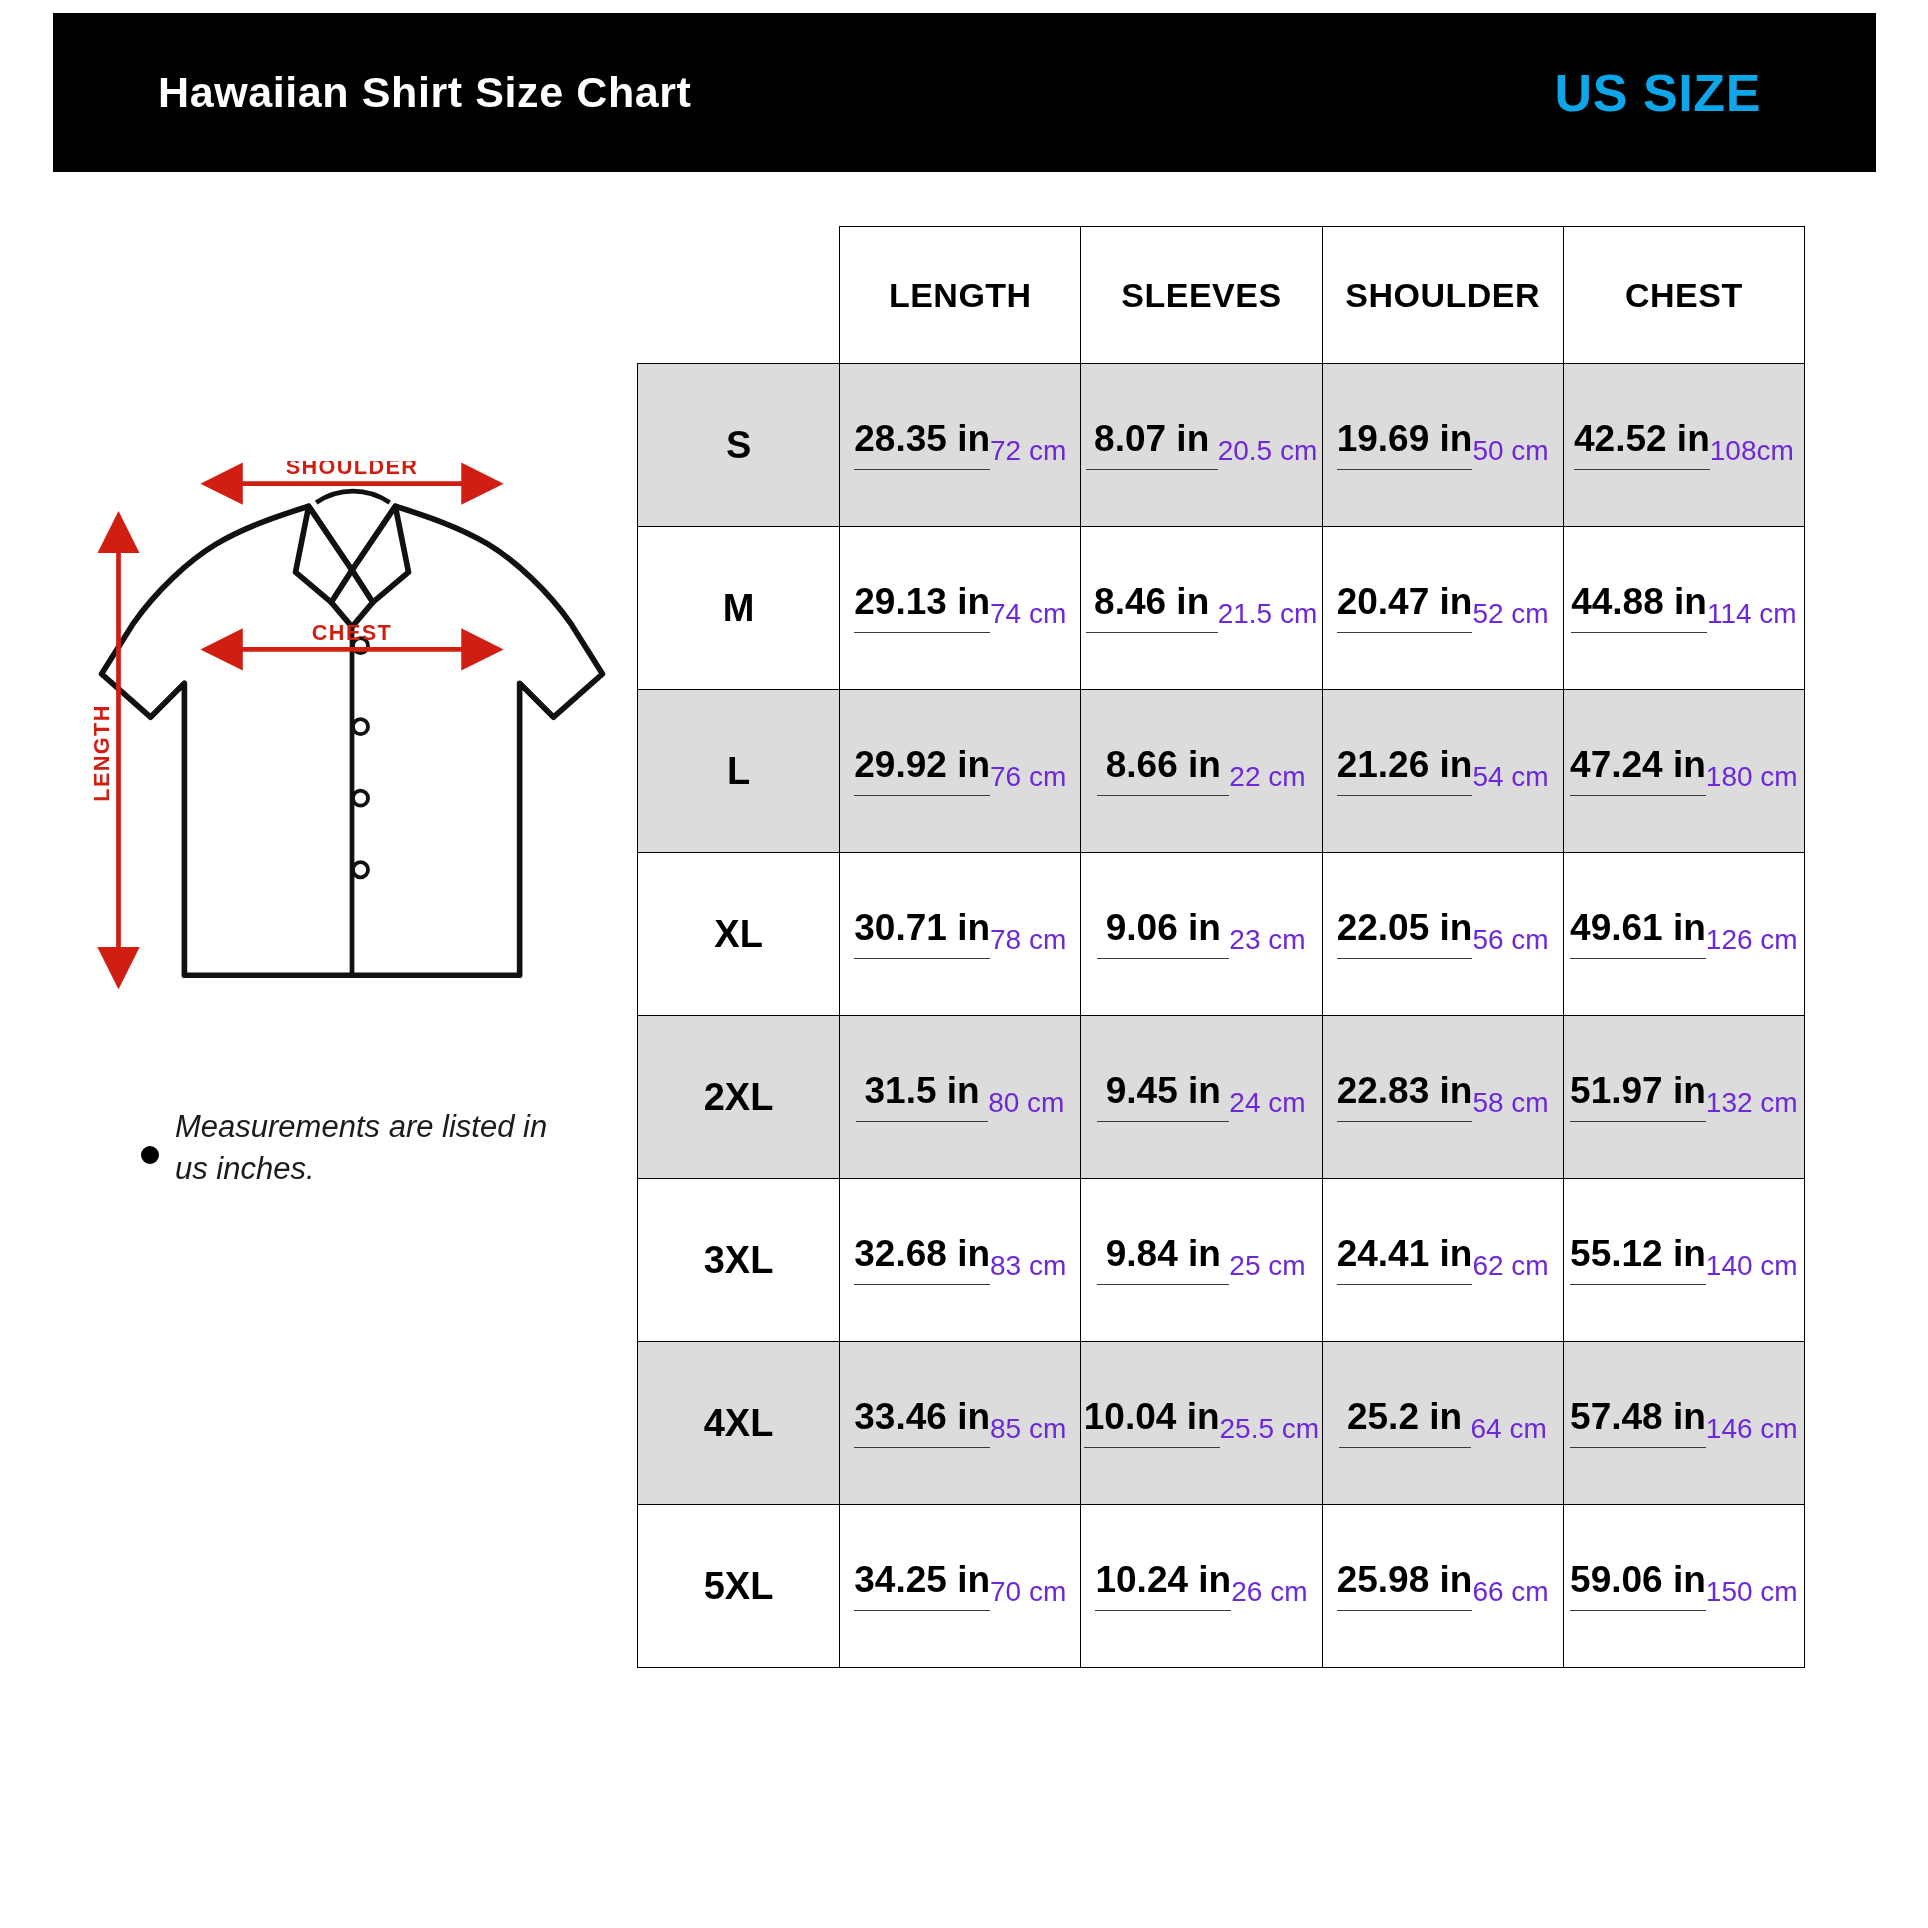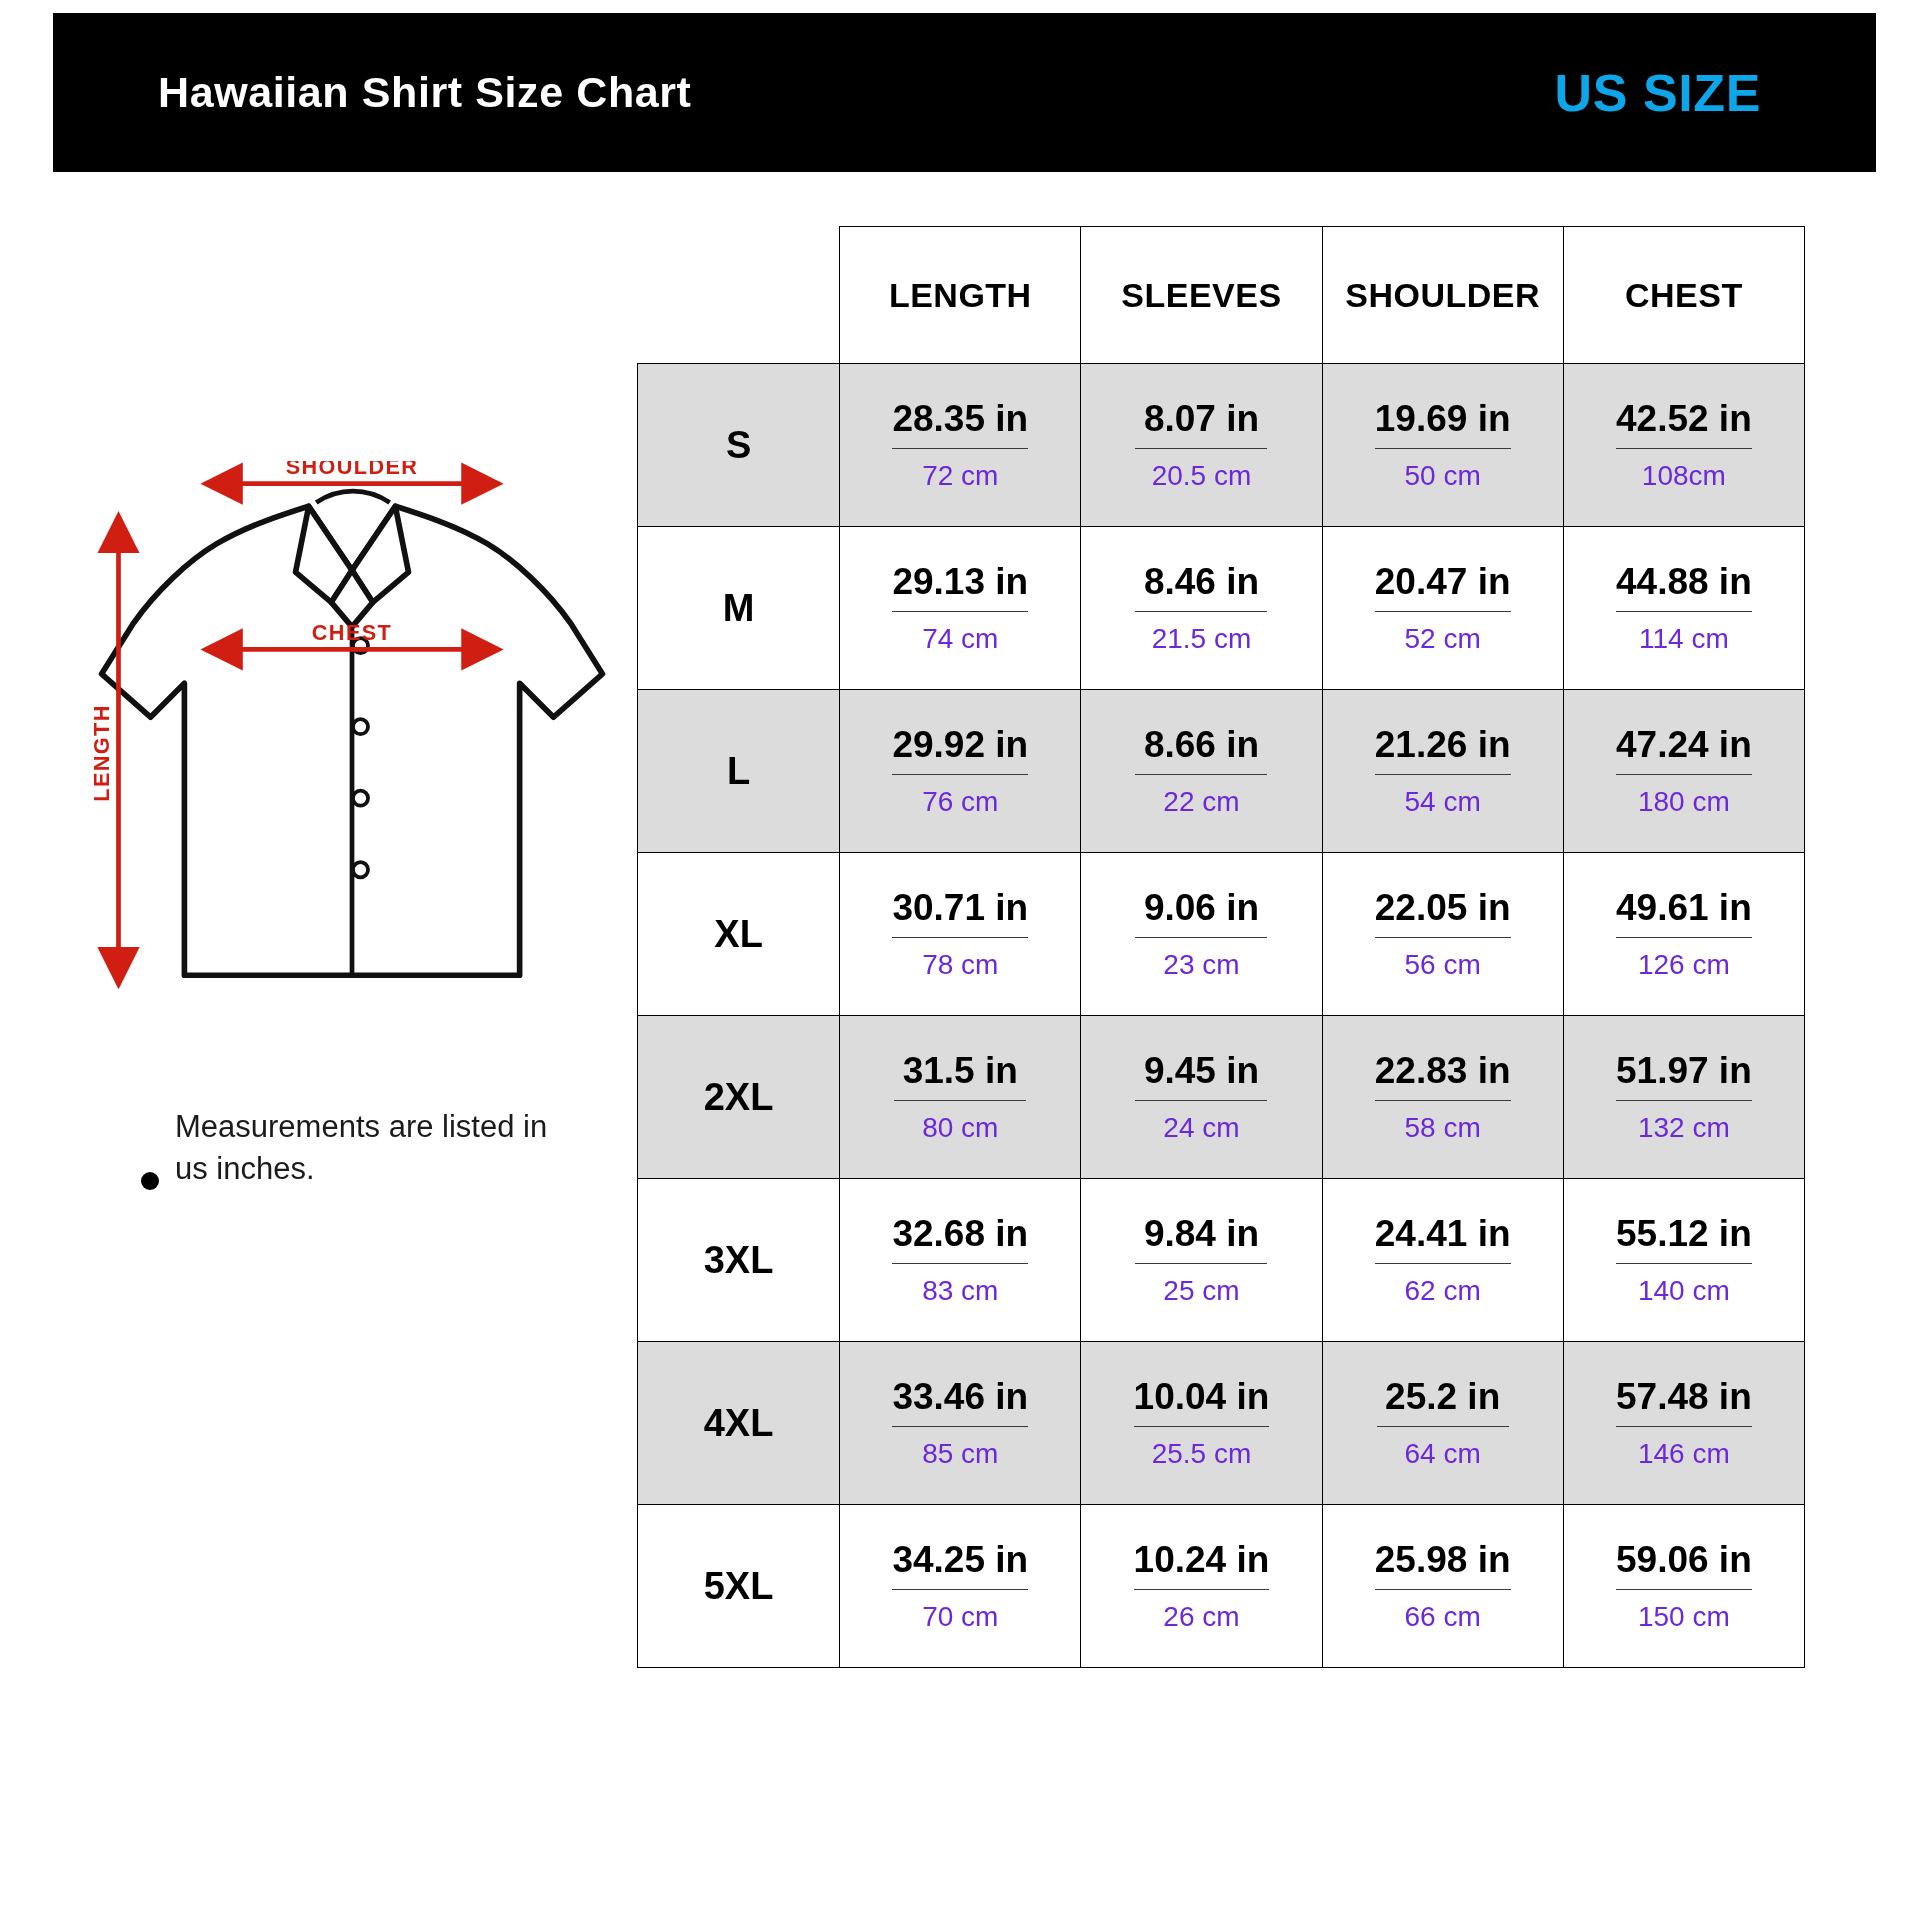--- a/index.html
+++ b/index.html
@@ -65,22 +65,23 @@
 
   
   .notes {
     position: absolute;
     left: 141px;
     top: 1106px;
     width: 443px;
   }
   .note-row {
     display: flex;
-    align-items: flex-end;
+    align-items: center;
     margin-bottom: 32px;
+    font-style: italic;
   }
   .note-bullet {
     width: 18px;
     height: 18px;
     border-radius: 50%;
     background: #000000;
     margin-top: 13px;
     margin-right: 16px;
     flex: none;
   }
@@ -126,21 +127,21 @@
     text-align: center;
     vertical-align: middle;
     padding: 0;
   }
   td.size-cell {
     font-size: 38px;
     font-weight: bold;
   }
   .val-stack {
     display: flex;
-    flex-direction: column;
+    flex-direction: row;
     align-items: center;
     justify-content: center;
     line-height: 1;
   }
   .val-in {
     font-size: 37px;
     font-weight: bold;
     padding-bottom: 11.3px;
     border-bottom: 1.9px solid #3a3a3a;
     min-width: 132px;

